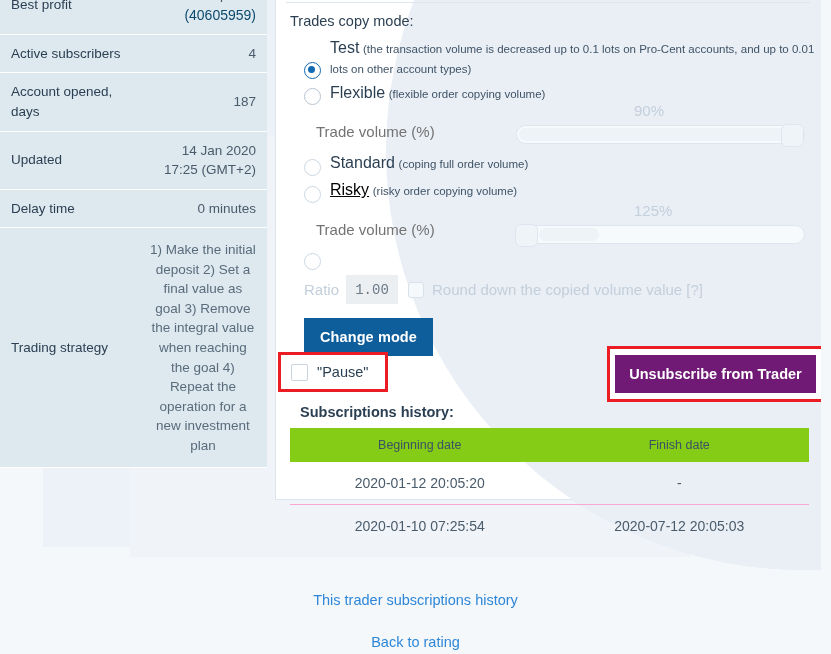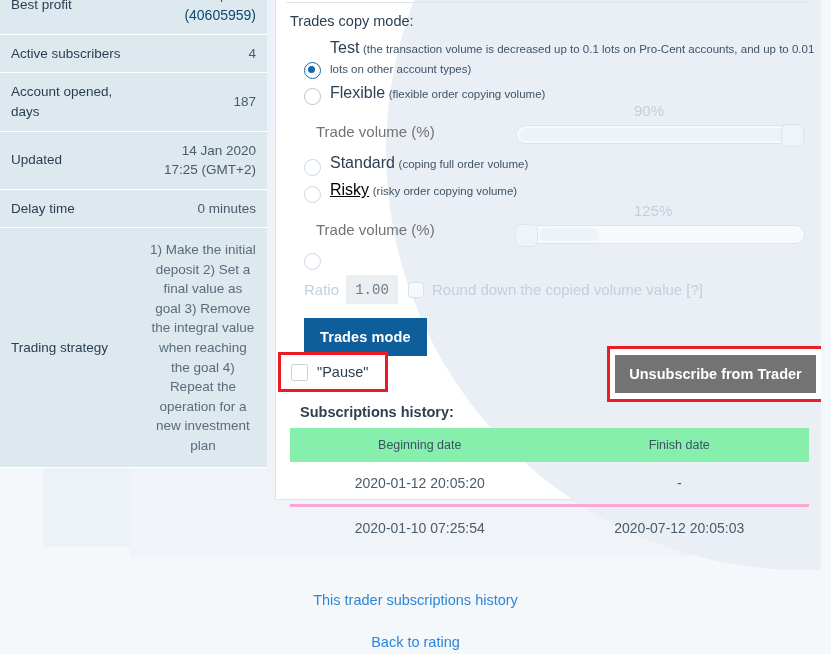--- a/index.html
+++ b/index.html
@@ -307,21 +307,21 @@
     width: 217px; height: 56px;
     border: 3px solid #ec1c24;
     background: #ffffff;
     box-sizing: border-box;
     z-index: 7;
     display: flex;
     align-items: center;
     justify-content: center;
   }
   #unsub-btn {
-    background: #737373;
+    background: #701a75;
     color: #ffffff;
     border: none;
     font-family: "Liberation Sans", sans-serif;
     font-size: 14.5px;
     font-weight: bold;
     padding: 11px 14px;
     cursor: pointer;
   }
 
   
@@ -332,33 +332,33 @@
     padding: 0 0 8px 24px;
   }
   #hist-block { position: absolute; left: 0; top: 404px; width: 546px; z-index: 3; }
   table.hist {
     width: 519px;
     margin-left: 14px;
     border-collapse: collapse;
     font-size: 13.5px;
   }
   table.hist th {
-    background: #86efac;
+    background: #84cc16;
     color: #3d5165;
     font-weight: normal;
     padding: 10px 0;
     text-align: center;
     font-size: 12.5px;
   }
   table.hist td {
     padding: 13px 0;
     text-align: center;
     color: #4a5b6b;
     font-size: 14px;
-    border-bottom: 3px solid #f9a8d4;
+    border-bottom: 1px solid #f9a8d4;
   }
   table.hist tr:last-child td { border-bottom: none; }
 
   
   #links {
     position: absolute;
     left: 0; top: 586px;
     width: 831px;
     text-align: center;
     z-index: 5;
@@ -488,21 +488,21 @@
       </div>
 
       <div class="ratio-row">
         <span class="ratio-label">Ratio</span>
         <input class="ratio-input" type="text" readonly="" value="1.00" style="">
         <span class="chk"></span>
         <span class="round-label">Round down the copied volume value [?]</span>
       </div>
 
       <div id="change-mode-wrap">
-        <button class="btn-primary">Trades mode</button>
+        <button class="btn-primary">Change mode</button>
       </div>
 
       <div id="hist-block">
         <div class="hist-title">Subscriptions history:</div>
         <table class="hist">
           <thead>
             <tr>
               <th>Beginning date</th>
               <th>Finish date</th>
             </tr>

